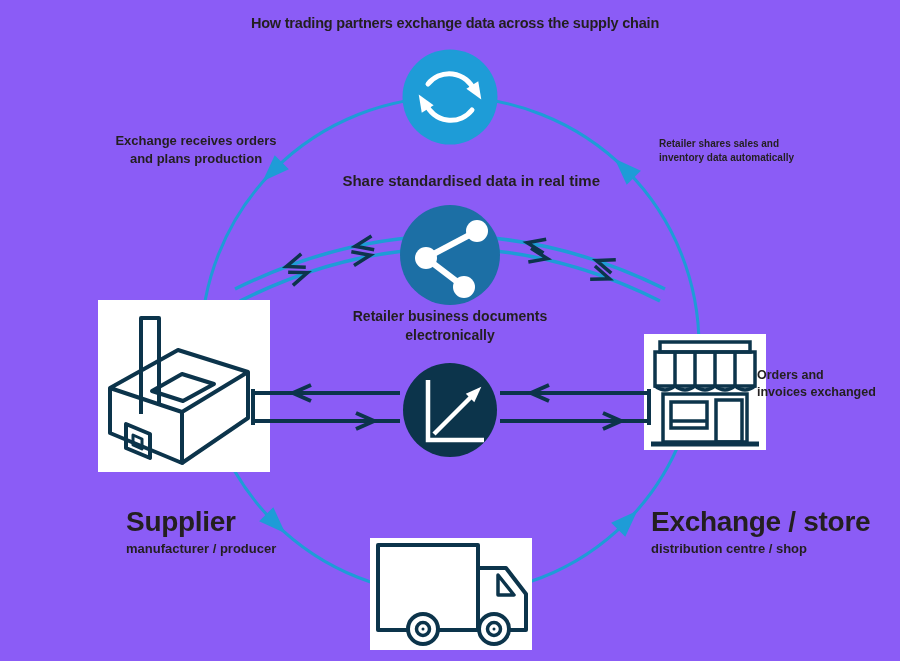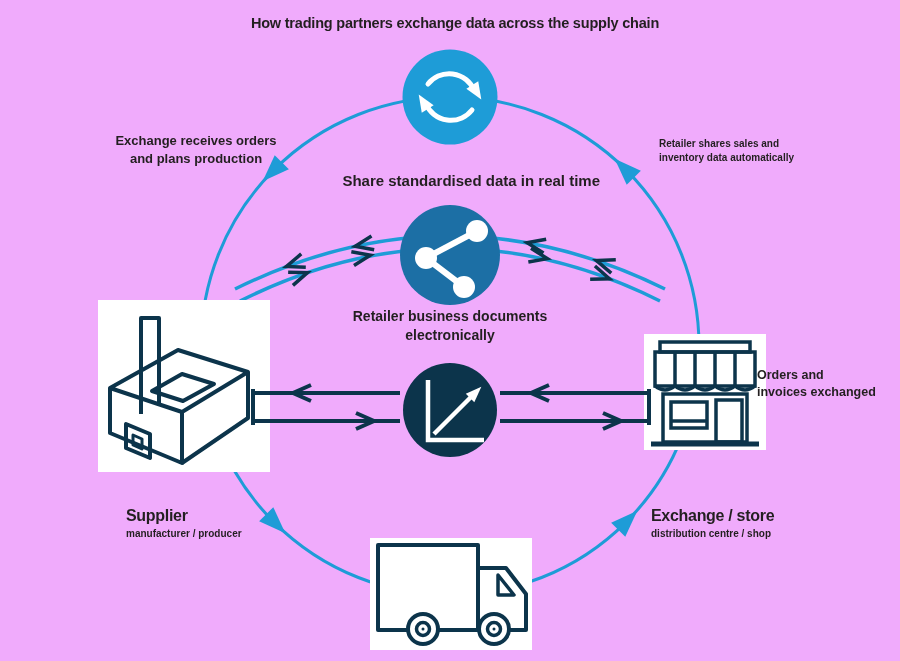--- a/index.html
+++ b/index.html
@@ -1,33 +1,33 @@
 <!DOCTYPE html>
 <html><head>
 <meta charset="utf-8">
 <style>
   html,body{margin:0;padding:0;background:#fff;}
   .canvas{
-    position:relative;width:900px;height:661px;background:#f0abfc;
+    position:relative;width:900px;height:661px;background:#8b5cf6;
     font-family:"Liberation Sans",sans-serif;color:#231F20;overflow:hidden;
   }
   .diagram-svg{position:absolute;left:0;top:0;width:900px;height:661px;}
   .note{position:absolute;line-height:1.38;}
   .title{
     left:205px;top:13px;width:500px;text-align:center;
     font-size:14.5px;font-weight:700;letter-spacing:-0.2px;
   }
   .left-note{left:103px;top:132px;width:186px;text-align:center;font-size:13px;font-weight:700;}
   .arc-note{left:300px;top:171px;width:300px;text-align:right;font-size:15px;font-weight:700;}
   .share-note{left:315px;top:307px;width:270px;text-align:center;font-size:14px;font-weight:700;}
   .right-top-note{left:659px;top:137px;width:235px;text-align:left;font-size:10px;font-weight:700;}
   .right-mid-note{left:757px;top:367px;width:145px;text-align:left;font-size:12.5px;font-weight:700;}
   .node-label{position:absolute;text-align:left;}
-  .node-label .big{font-size:16px;font-weight:800;letter-spacing:-0.3px;line-height:1.1;}
-  .node-label .sub{font-size:10px;font-weight:600;margin-top:3px;}
+  .node-label .big{font-size:28px;font-weight:800;letter-spacing:-0.3px;line-height:1.1;}
+  .node-label .sub{font-size:13px;font-weight:600;margin-top:3px;}
   .supplier-label{left:126px;top:507px;width:200px;}
   .retailer-label{left:651px;top:507px;width:230px;}
 </style>
 </head>
 <body>
 
 <div class="canvas">
 
   <svg class="diagram-svg" viewBox="0 0 900 661">
 

